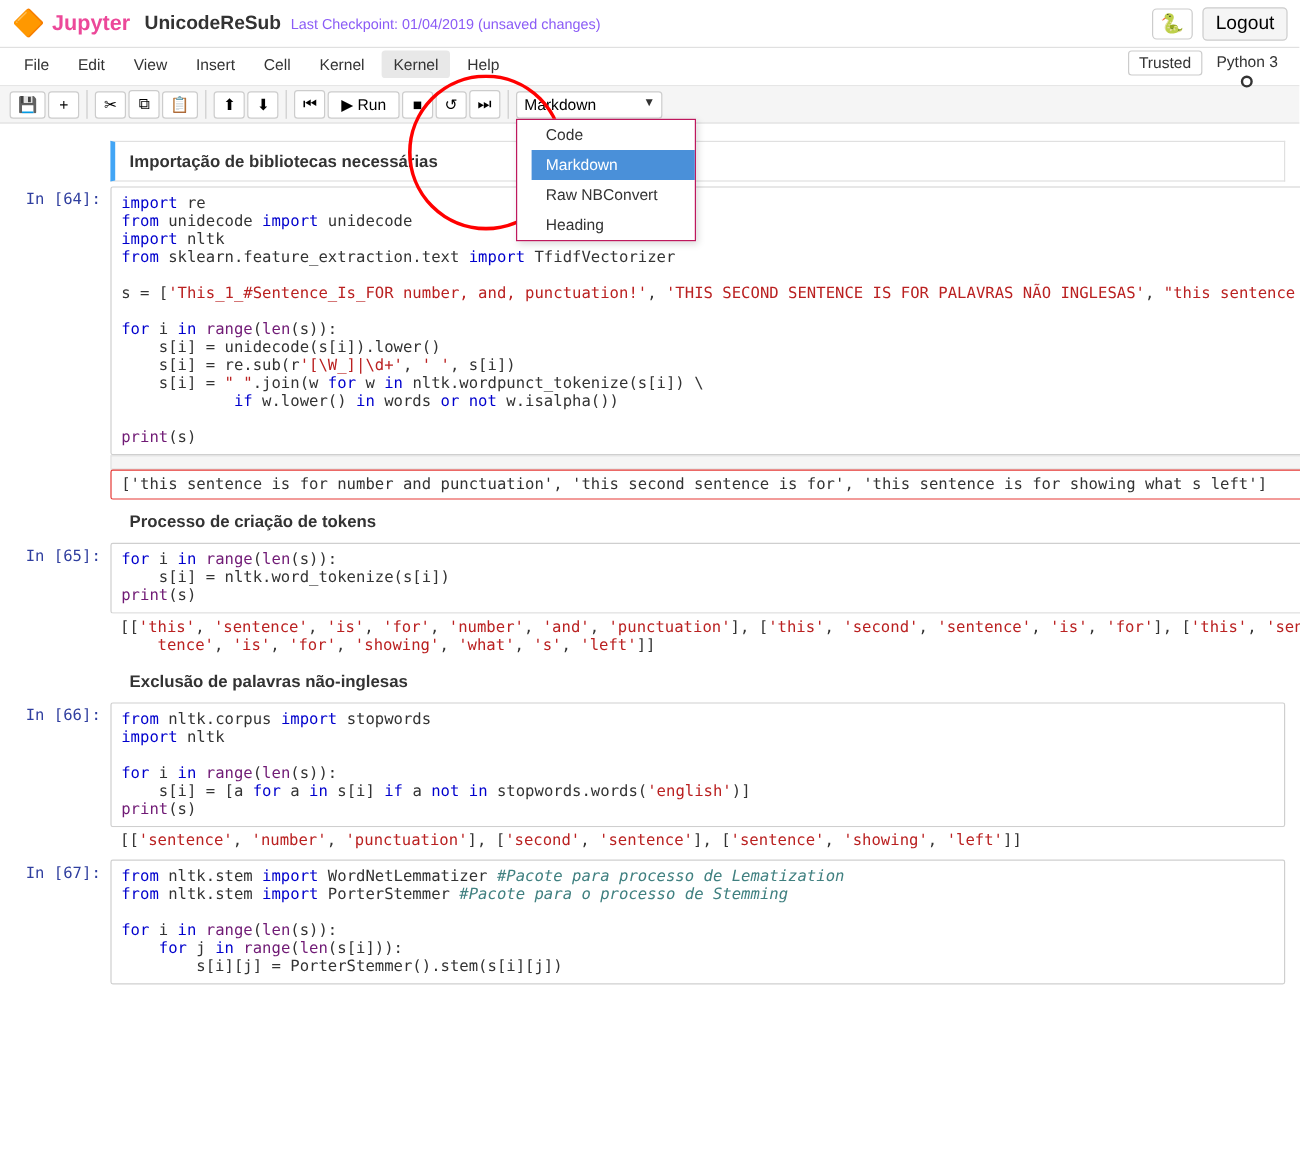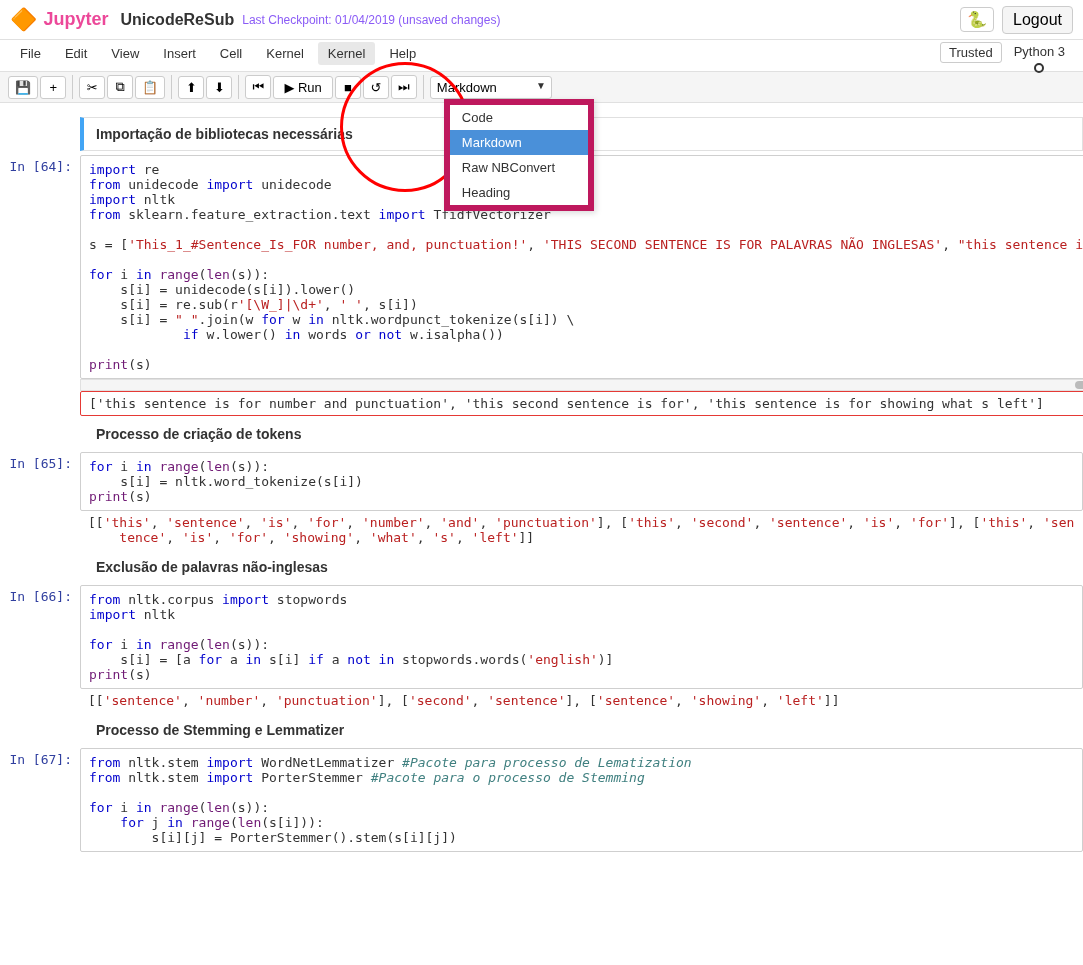--- a/index.html
+++ b/index.html
@@ -45,23 +45,23 @@
     #cell-type-select {
       background: #fff; border: 1px solid #ccc; border-radius: 3px;
       padding: 3px 6px; cursor: pointer; font-size: 13px; min-width: 100px;
       appearance: none; padding-right: 20px;
     }
     .dropdown-container { position: relative; }
     .dropdown-container::after { content: "▼"; position: absolute; right: 6px; top: 4px; font-size: 10px; pointer-events: none; }
 
     
     #cell-type-dropdown-menu {
-      position: absolute; background: #fff; border: 6px solid #be185d;
+      position: absolute; background: #fff; border: 1px solid #be185d;
       z-index: 1000; min-width: 150px; box-shadow: 2px 2px 6px rgba(0,0,0,0.15);
-      top: 100%; left: 14px;
+      top: 100%; left: 0; padding-left: 12px;
     }
     .dropdown-option { padding: 5px 12px; cursor: pointer; font-size: 13px; }
     .dropdown-option.selected { background: #4a90d9; color: #fff; }
 
     
     #circle-overlay {
       position: absolute; width: 130px; height: 130px;
       border: 3px solid red; border-radius: 50%;
       pointer-events: none; z-index: 999;
       top: 62px; left: 340px;
@@ -176,21 +176,21 @@
         <div class="dropdown-option">Code</div>
         <div class="dropdown-option selected">Markdown</div>
         <div class="dropdown-option">Raw NBConvert</div>
         <div class="dropdown-option">Heading</div>
       </div>
     </div>
   </div>
 
   <div id="circle-overlay"></div>
 
-  <div id="notebook" style="padding: 10px 0;">
+  <div id="notebook" style="padding: 10px 12px;">
 
     <div class="cell">
       <div class="cell-prompt"></div>
       <div class="cell-content">
         <div class="markdown-cell">Importação de bibliotecas necessárias</div>
       </div>
     </div>
 
     <div class="cell">
       <div class="cell-prompt">In [64]:</div>
@@ -249,26 +249,20 @@
         <div class="code-cell-box"><span class="kw2">from</span> nltk.corpus <span class="kw2">import</span> stopwords
 <span class="kw2">import</span> nltk
 
 <span class="kw2">for</span> i <span class="kw2">in</span> <span class="builtin">range</span>(<span class="builtin">len</span>(s)):
     s[i] = [a <span class="kw2">for</span> a <span class="kw2">in</span> s[i] <span class="kw2">if</span> a <span class="kw2">not in</span> stopwords.words(<span class="str">'english'</span>)]
 <span class="builtin">print</span>(s)</div>
         <div class="output-box">[[<span class="str">'sentence'</span>, <span class="str">'number'</span>, <span class="str">'punctuation'</span>], [<span class="str">'second'</span>, <span class="str">'sentence'</span>], [<span class="str">'sentence'</span>, <span class="str">'showing'</span>, <span class="str">'left'</span>]]</div>
       </div>
     </div>
 
-    <div class="cell">
-      <div class="cell-prompt"></div>
-      <div class="cell-content">
-        <div class="section-label">Processo de Stemming e Lemmatizer</div>
-      </div>
-    </div>
 
     <div class="cell">
       <div class="cell-prompt">In [67]:</div>
       <div class="cell-content">
         <div class="code-cell-box"><span class="kw2">from</span> nltk.stem <span class="kw2">import</span> WordNetLemmatizer <span class="comment">#Pacote para processo de Lematization</span>
 <span class="kw2">from</span> nltk.stem <span class="kw2">import</span> PorterStemmer <span class="comment">#Pacote para o processo de Stemming</span>
 
 <span class="kw2">for</span> i <span class="kw2">in</span> <span class="builtin">range</span>(<span class="builtin">len</span>(s)):
     <span class="kw2">for</span> j <span class="kw2">in</span> <span class="builtin">range</span>(<span class="builtin">len</span>(s[i])):
         s[i][j] = PorterStemmer().stem(s[i][j])</div>

